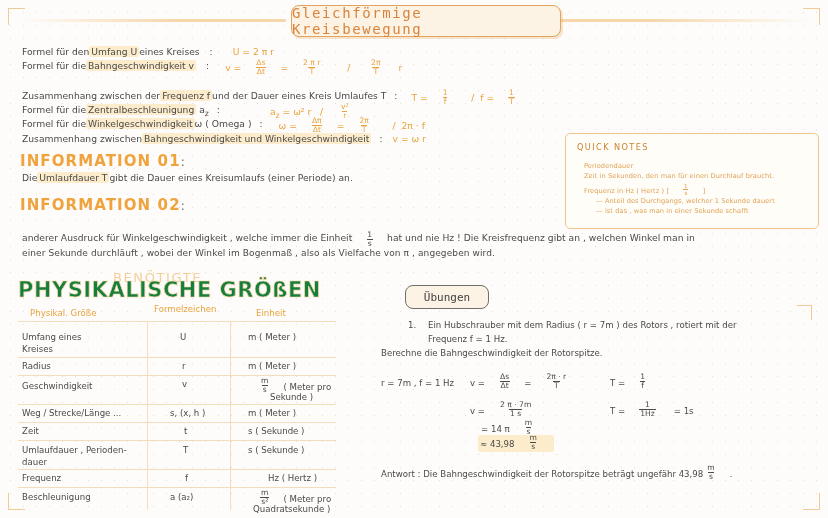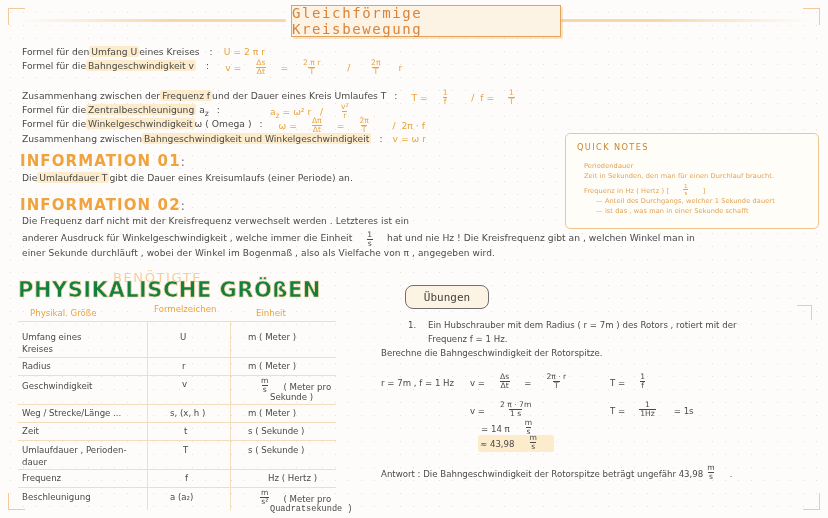--- a/index.html
+++ b/index.html
@@ -22,21 +22,21 @@
   .layer{position:absolute;inset:0;}
 
   
   .hw{font-family:"DejaVu Sans", sans-serif;font-size:9px;line-height:11px;color:#4a4a4a;letter-spacing:.1px;white-space:nowrap;}
   .or{color:#e8a33d;}
   .hl{background:#fdeccb;border-radius:2px;padding:0 2px;}
 
   
   #title-box{
     position:absolute;left:291px;top:5px;width:268px;height:30px;
-    background:#fdf3e4;border:1.4px solid #e2a45c;border-radius:0;
+    background:#fdf3e4;border:1.4px solid #e2a45c;border-radius:8px;
     box-shadow:2px 2px 0 rgba(226,164,92,.28);
     display:flex;align-items:center;justify-content:center;
   }
   #title-box span{font-size:14px;color:#d9833a;letter-spacing:1.6px;font-family:"DejaVu Sans Mono", monospace;}
   .title-rule{position:absolute;top:19px;height:3px;background:linear-gradient(90deg,rgba(246,214,170,0) 0%,#f6d6aa 60%);border-radius:2px;}
   #rule-left{left:18px;width:268px;}
   #rule-right{right:18px;width:268px;background:linear-gradient(270deg,rgba(246,214,170,0) 0%,#f6d6aa 60%);}
 
   
   .frow{position:absolute;display:flex;align-items:flex-start;white-space:nowrap;}
@@ -106,21 +106,21 @@
   <div class="title-rule" id="rule-right"></div>
   <div id="title-box">
     <span>Gleichförmige Kreisbewegung</span>
   </div>
 
   <div class="frow" style="left:22px;top:46px;">
     <span class="lbl">Formel für den </span>
     <span class="lbl hl">Umfang U</span>
     <span class="lbl"> eines  Kreises</span>
     <span class="lbl" style="margin-left:10px;">:</span>
-    <span class="fm" style="margin-left:11px;">U = 2 π r</span>
+    <span class="fm" style="margin-left:20px;">U = 2 π r</span>
   </div>
 
   <div class="frow" style="left:22px;top:60px;">
     <span class="lbl">Formel für die </span>
     <span class="lbl hl">Bahngeschwindigkeit v</span>
     <span class="lbl" style="margin-left:10px;">:</span>
     <span class="fm" style="margin-left:16px;">
       v =<span class="frac">
           <span class="num">Δs</span>
           <span class="den">Δt</span>
@@ -194,21 +194,20 @@
   </div>
   <div class="frow" style="left:22px;top:172px;">
     <span class="lbl">Die </span>
     <span class="lbl hl">Umlaufdauer T</span>
     <span class="lbl"> gibt die Dauer eines Kreisumlaufs  (einer Periode) an.</span>
   </div>
 
   <div class="info-h" style="left:20px;top:196px;">
     <span>INFORMATION 02</span><span class="colon">:</span>
   </div>
-  <div class="hw" style="position:absolute;left:22px;top:216px;">Die Frequenz  darf nicht mit der Kreisfrequenz  verwechselt werden . Letzteres  ist ein</div>
   <div class="frow" style="left:22px;top:232px;">
     <span class="lbl">anderer Ausdruck für Winkelgeschwindigkeit , welche  immer die  Einheit </span>
     <span class="lbl"><span class="frac">
           <span class="num">1</span>
           <span class="den">s</span>
         </span></span>
     <span class="lbl"> hat und nie Hz !  Die Kreisfrequenz  gibt an , welchen Winkel  man in</span>
   </div>
   <div class="hw" style="position:absolute;left:22px;top:248px;">einer Sekunde durchläuft ,  wobei der  Winkel  im Bogenmaß , also als Vielfache von  π , angegeben wird.</div>
 
@@ -288,21 +287,21 @@
 
     <div class="cellA" style="left:4px;top:193px;">Beschleunigung</div>
     <div class="cellB" style="left:152px;top:193px;">a  (a₂)</div>
     <div class="cellC" style="left:228px;top:191px;display:flex;align-items:center;">
       <span class="frac" style="color:#4a4a4a;">
           <span class="num">m</span>
           <span class="den">s²</span>
         </span>
       <span> ( Meter pro</span>
     </div>
-    <div class="cellC" style="left:252px;top:205px;font-family:Liberation Mono, monospace;">Quadratsekunde )</div>
+    <div class="cellC" style="left:235px;top:205px;">Quadratsekunde )</div>
   </div>
 
   <div id="ueb-box">
     <span>Übungen</span>
   </div>
 
   <div class="ex" style="left:408px;top:320px;">1.</div>
   <div class="ex" style="left:428px;top:320px;">Ein Hubschrauber mit dem  Radius  ( r = 7m )  des Rotors , rotiert  mit der</div>
   <div class="ex" style="left:428px;top:334px;">Frequenz  f = 1 Hz.</div>
   <div class="ex" style="left:381px;top:348px;">Berechne die Bahngeschwindigkeit der Rotorspitze.</div>

